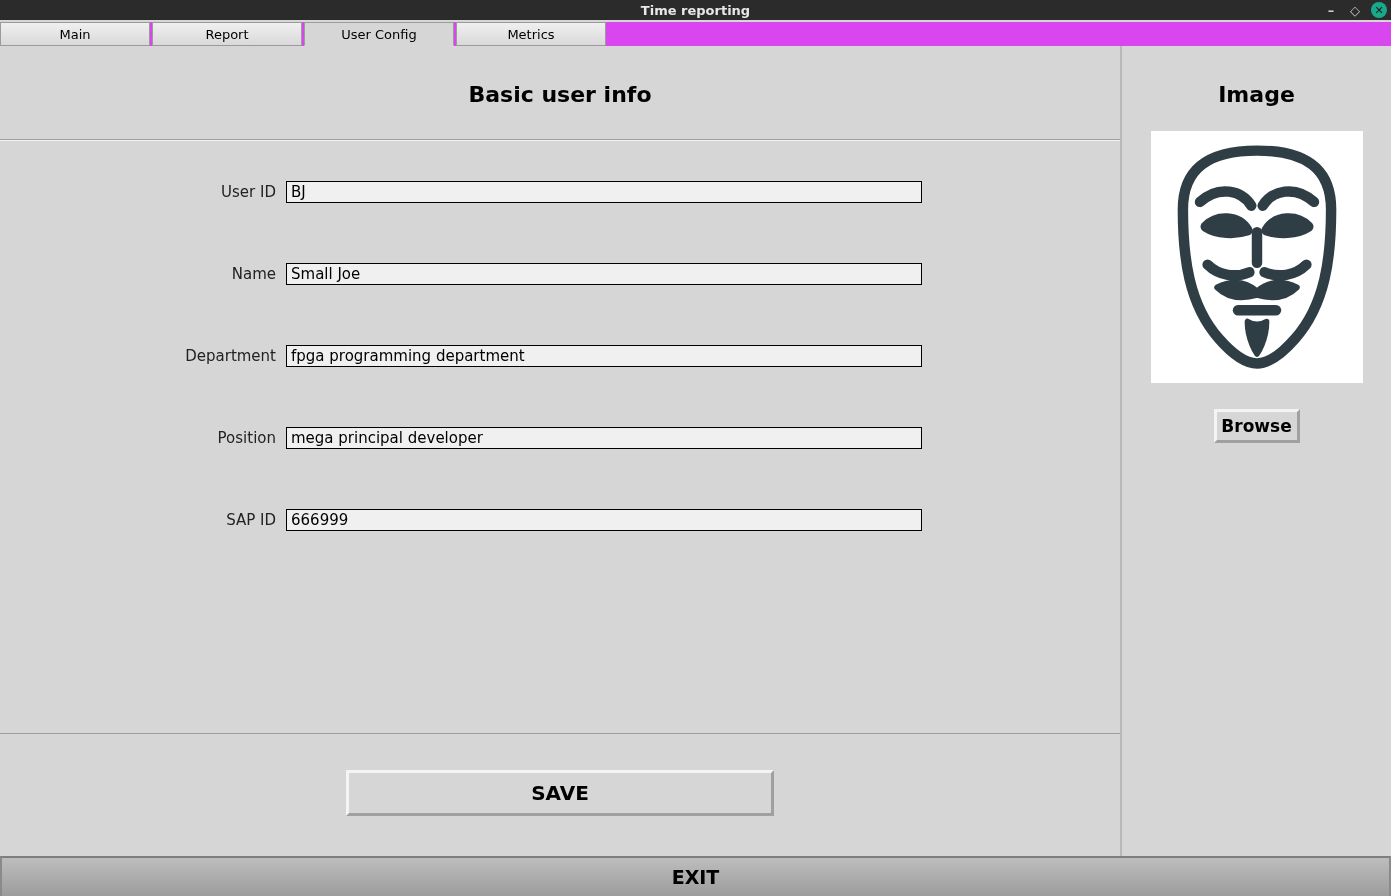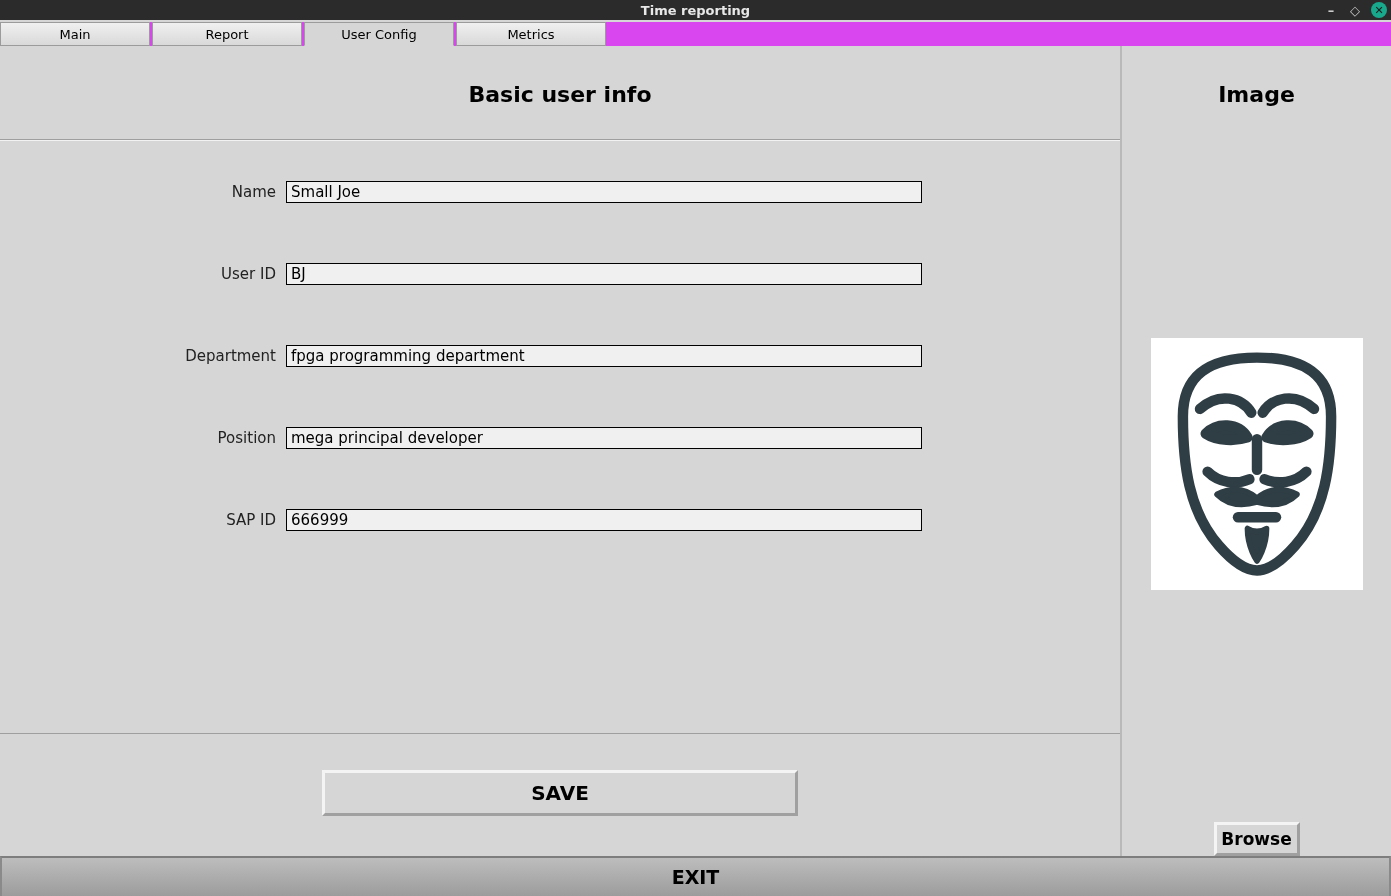--- a/index.html
+++ b/index.html
@@ -90,21 +90,20 @@
       width: 1122px;
       display: flex;
       flex-direction: column;
       border-right: 2px inset #b9b9b9;
     }
     .image-panel {
       flex: 1;
       display: flex;
       flex-direction: column;
       align-items: center;
-      justify-content: space-between;
     }
     .panel-title {
       font-size: 22px;
       font-weight: bold;
       text-align: center;
       padding: 36px 0 32px 0;
     }
     .hr {
       border: none;
       border-top: 1px solid #9f9f9f;
@@ -143,21 +142,21 @@
     }
     .btn-raised {
       font-size: 20px;
       font-weight: bold;
       background: #d6d6d6;
       border: 3px outset #f4f4f4;
       cursor: pointer;
       font-family: inherit;
     }
     .save-btn {
-      width: 476px;
+      width: 428px;
       height: 46px;
     }
     .browse-btn {
       width: 86px;
       height: 34px;
       font-size: 17px;
       margin-top: 26px;
     }
     
     .image-panel .panel-title {
@@ -207,27 +206,27 @@
 </div>
 
 <div class="content">
 
   <div class="form-panel">
     <div class="panel-title">Basic user info</div>
     <hr class="hr">
     <div class="form-body">
 
       <div class="form-row">
+        <div class="form-label">User ID</div>
+        <input class="form-input" value="BJ" style="">
+      </div>
+
+      <div class="form-row">
         <div class="form-label">Name</div>
         <input class="form-input" value="Small Joe" style="">
-      </div>
-
-      <div class="form-row">
-        <div class="form-label">User ID</div>
-        <input class="form-input" value="BJ" style="">
       </div>
 
 
       <div class="form-row">
         <div class="form-label">Department</div>
         <input class="form-input" value="fpga programming department" style="">
       </div>
 
       <div class="form-row">
         <div class="form-label">Position</div>

